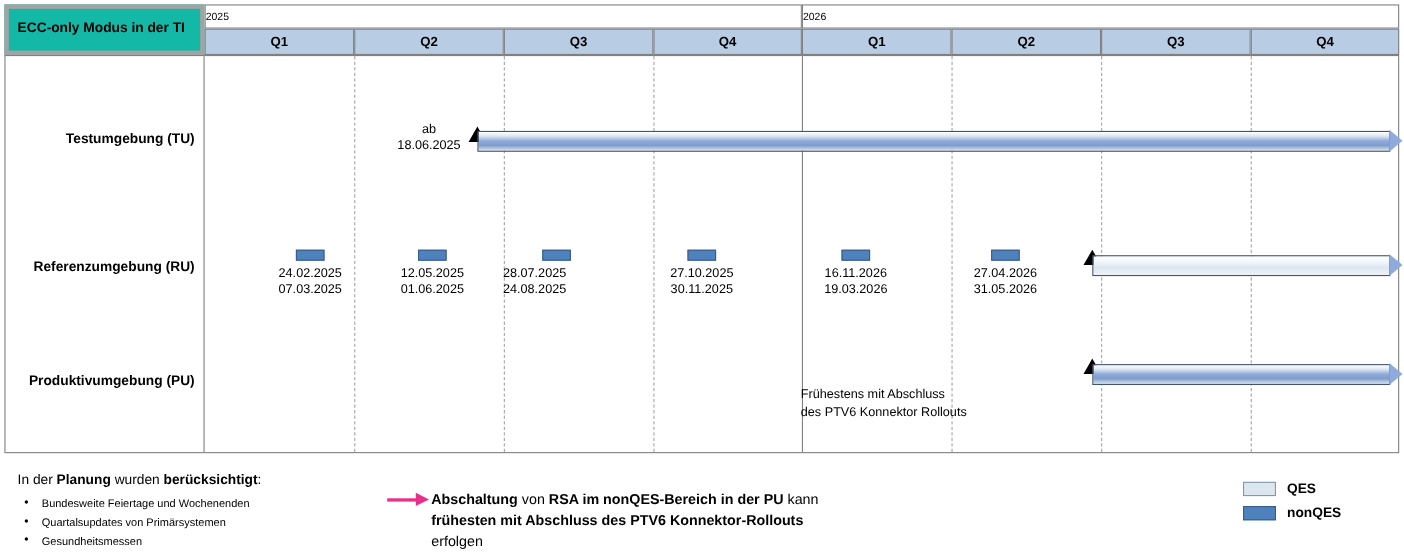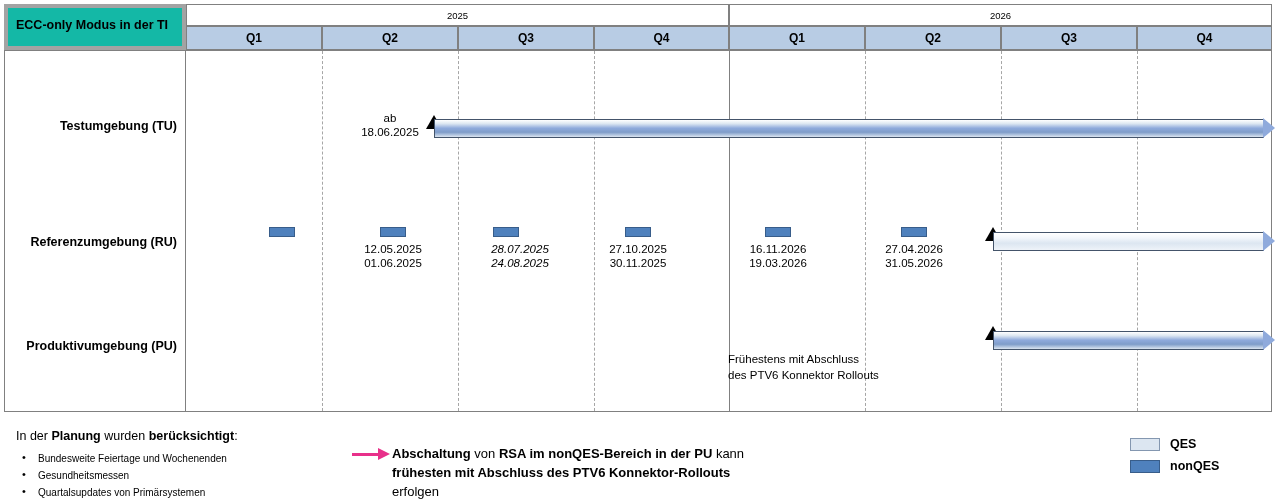--- a/index.html
+++ b/index.html
@@ -54,21 +54,20 @@
     height: 22px;
   }
   .yearcell {
     position: absolute;
     top: 0;
     height: 22px;
     box-sizing: border-box;
     border: 1px solid #808080;
     background: #ffffff;
     font-size: 9.5px;
-    text-align: center;
     line-height: 21px;
   }
 
   
   .qrow {
     position: absolute;
     left: 182px;
     top: 22px;
     width: 1086px;
     height: 24px;
@@ -314,27 +313,29 @@
     <div class="barrow">
       <div class="datelbl" style="left:330px; top:60px; width:110px;">ab
 18.06.2025</div>
       <div class="tri" style="left:421px; top:64px;"></div>
       <div class="longbar" style="left:429px; top:68px; width:830px;"></div>
       <div class="arrowhead" style="left:1258px; top:67px;"></div>
     </div>
 
     <div class="barrow">
       <div class="smallbar" style="left:264px; top:176px;"></div>
+      <div class="datelbl" style="left:222px; top:191px; width:110px;">24.02.2025
+07.03.2025</div>
 
       <div class="smallbar" style="left:375px; top:176px;"></div>
       <div class="datelbl" style="left:333px; top:191px; width:110px;">12.05.2025
 01.06.2025</div>
 
       <div class="smallbar" style="left:488px; top:176px;"></div>
-      <div class="datelbl" style="left:460px; top:191px; width:110px;font-style:italic;">28.07.2025
+      <div class="datelbl" style="left:426px; top:191px; width:110px;">28.07.2025
 24.08.2025</div>
 
       <div class="smallbar" style="left:620px; top:176px;"></div>
       <div class="datelbl" style="left:578px; top:191px; width:110px;">27.10.2025
 30.11.2025</div>
 
       <div class="smallbar" style="left:760px; top:176px;"></div>
       <div class="datelbl" style="left:718px; top:191px; width:110px;">16.11.2026
 19.03.2026</div>
 
@@ -357,22 +358,22 @@
 
   </div>
 </div>
 
 <div class="footer">
 
   <div class="f-planning">
     <span class="ftitle"><span>In der </span><b>Planung</b><span> wurden </span><b>berücksichtigt</b><span>:</span></span>
     <ul class="bullets">
       <li>Bundesweite Feiertage und Wochenenden</li>
+      <li>Quartalsupdates von Primärsystemen</li>
       <li>Gesundheitsmessen</li>
-      <li>Quartalsupdates von Primärsystemen</li>
     </ul>
   </div>
 
   <div class="pinkarrow">
     <div class="shaft"></div>
     <div class="head"></div>
   </div>
 
   <div class="f-note">
     <span>Abschaltung</span><span class="reg"> von </span><span>RSA im nonQES-Bereich in</span>

